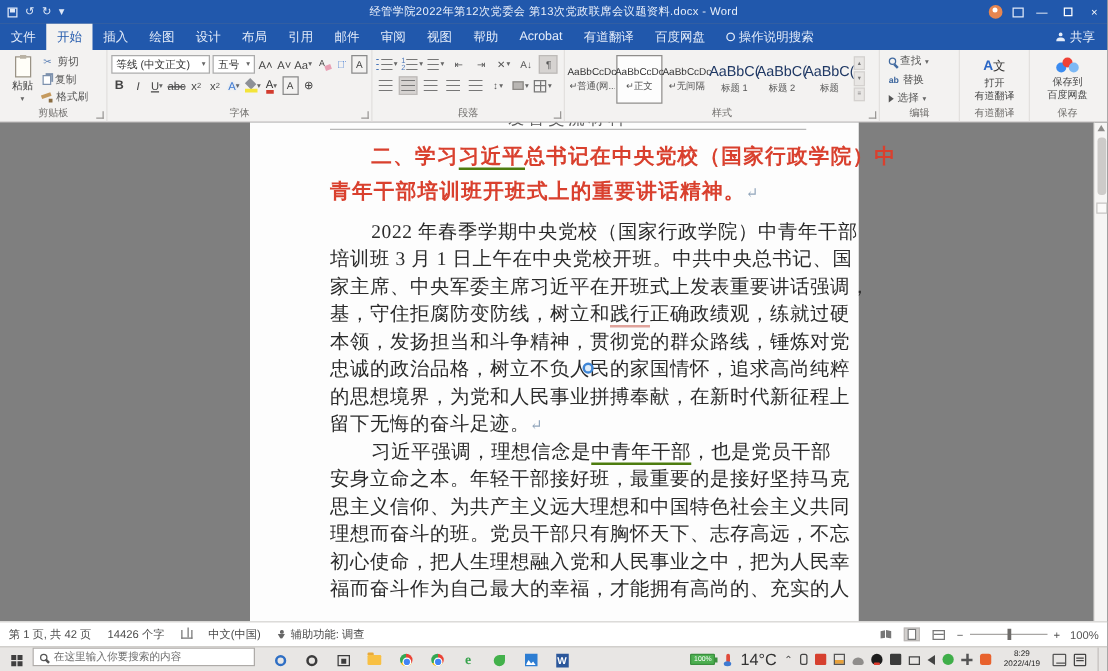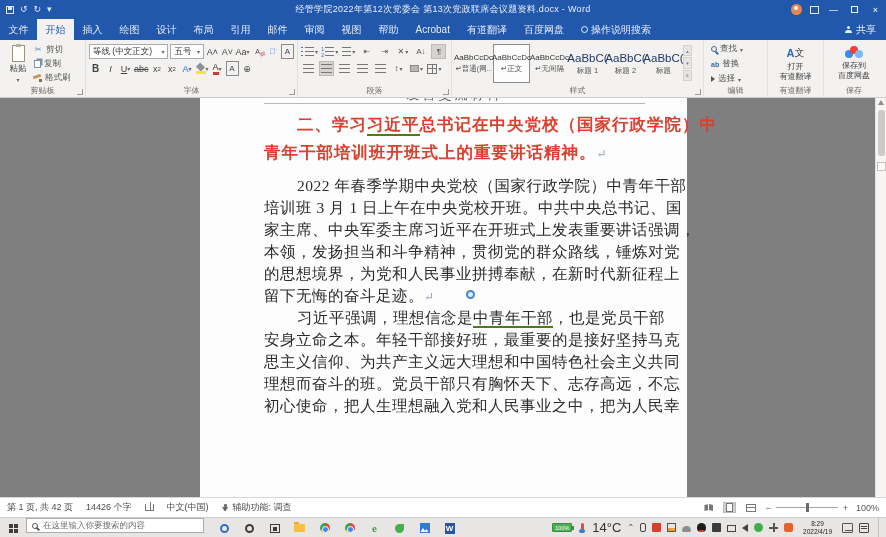--- a/index.html
+++ b/index.html
@@ -497,28 +497,31 @@
     <div class="page">
       <div class="pagecontent">
         <div class="clipline">发言交流材料</div>
         <div class="headspacer"></div>
       <div class="dline hline indent" style="color: rgb(217, 64, 46);"><span>二、学习</span><span class="u-blue">习近平</span><span>总书记在中央党校（国家行政学院）中</span></div>
           <div class="dline hline" style="color: rgb(217, 64, 46);"><span>青年干部培训班开班式上的重要讲话精神。</span><span class="pmark">↵</span></div>
           <div class="bodyspacer"></div>
           <div class="dline bline indent"><span>2022 年春季学期中央党校（国家行政学院）中青年干部</span></div>
           <div class="dline bline"><span>培训班 3 月 1 日上午在中央党校开班。中共中央总书记、国</span></div>
           <div class="dline bline"><span>家主席、中央军委主席习近平在开班式上发表重要讲话强调，</span></div>
+          <div class="dline bline"><span>基，守住拒腐防变防线，树立和</span><span class="u-red">践行</span><span>正确政绩观，练就过硬</span></div>
           <div class="dline bline"><span>本领，发扬担当和斗争精神，贯彻党的群众路线，锤炼对党</span></div>
+          <div class="dline bline"><span>忠诚的政治品格，树立不负人民的家国情怀，追求高尚纯粹</span></div>
           <div class="dline bline"><span>的思想境界，为党和人民事业拼搏奉献，在新时代新征程上</span></div>
           <div class="dline bline"><span>留下无悔的奋斗足迹。</span><span class="pmark">↵</span></div>
           <div class="dline bline indent"><span>习近平强调，理想信念是</span><span class="u-blue">中青年干部</span><span>，也是党员干部</span></div>
           <div class="dline bline"><span>安身立命之本。年轻干部接好班，最重要的是接好坚持马克</span></div>
           <div class="dline bline"><span>思主义信仰、为共产主义远大理想和中国特色社会主义共同</span></div>
           <div class="dline bline"><span>理想而奋斗的班。党员干部只有胸怀天下、志存高远，不忘</span></div>
           <div class="dline bline"><span>初心使命，把人生理想融入党和人民事业之中，把为人民幸</span></div>
+          <div class="dline bline"><span>福而奋斗作为自己最大的幸福，才能拥有高尚的、充实的人</span></div>
         </div>
     </div>
     <div class="vscroll">
       <span class="vs-arrow"></span>
       <span class="vs-thumb"></span>
       <span class="vs-box"></span>
     </div>
     <div class="cursor-dot"></div>
   </div>
 

